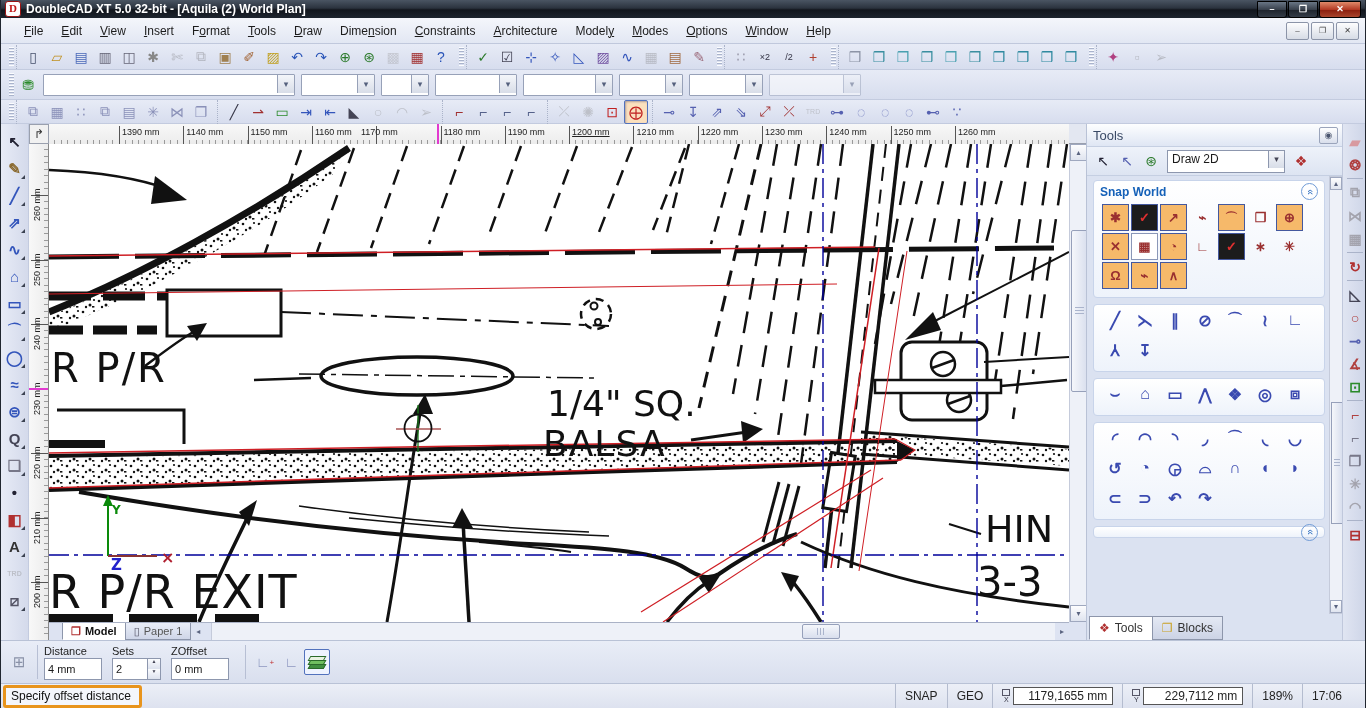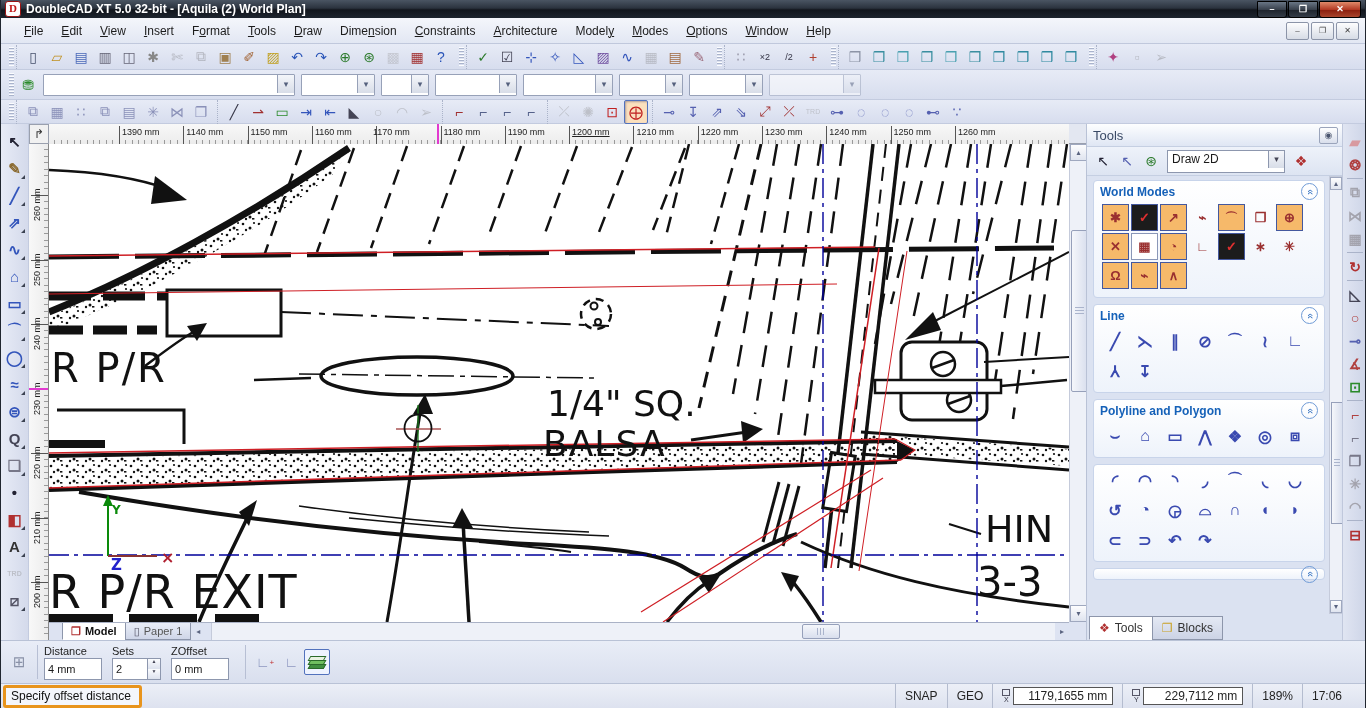--- a/index.html
+++ b/index.html
@@ -561,21 +561,21 @@
       <i class="minor"></i>
       <i class="rtick-h" style="left: 70px;"></i>
       <span class="rlab-h" style="left: 73px;">1390 mm</span>
       <i class="rtick-h" style="left: 134.3px;"></i>
       <span class="rlab-h" style="left: 137.3px;">1140 mm</span>
       <i class="rtick-h" style="left: 198.6px;"></i>
       <span class="rlab-h" style="left: 201.6px;">1150 mm</span>
       <i class="rtick-h" style="left: 262.9px;"></i>
       <span class="rlab-h" style="left: 265.9px;">1160 mm</span>
       <i class="rtick-h" style="left: 327.2px;"></i>
-      <span class="rlab-h" style="left: 324px;">1170 mm</span>
+      <span class="rlab-h" style="left: 312px;">1170 mm</span>
       <i class="rtick-h" style="left: 391.5px;"></i>
       <span class="rlab-h" style="left: 394.5px;">1180 mm</span>
       <i class="rtick-h" style="left: 455.8px;"></i>
       <span class="rlab-h" style="left: 458.8px;">1190 mm</span>
       <i class="rtick-h" style="left: 520.1px;"></i>
       <span class="rlab-h" style="left: 523.1px; text-decoration: underline;">1200 mm</span>
       <i class="rtick-h" style="left: 584.4px;"></i>
       <span class="rlab-h" style="left: 587.4px;">1210 mm</span>
       <i class="rtick-h" style="left: 648.7px;"></i>
       <span class="rlab-h" style="left: 651.7px;">1220 mm</span>
@@ -828,21 +828,21 @@
           </span>
         </span>
       <span id="mode-combo">Draw 2D</span>
       <span class="tb">
           <b style="color:#b03030">❖</b>
         </span>
     </div>
     <div id="panelscroll">
       <div class="section">
         <div class="sechead">
-          <span class="lbl">World Modes</span>
+          <span class="lbl">Snap World</span>
           <span class="chev">
               <i>«</i>
             </span>
         </div>
         <div class="snapgrid">
             <span class="sn on">
               <b class="g">✱</b>
             </span>
             <span class="sn dk">
               <b class="g">✓</b>
@@ -888,26 +888,20 @@
             </span>
             <span class="sn on">
               <b class="g">⌁</b>
             </span>
             <span class="sn on">
               <b class="g">∧</b>
             </span>
           </div>
       </div>
       <div class="section">
-        <div class="sechead">
-          <span class="lbl">Line</span>
-          <span class="chev">
-              <i>«</i>
-            </span>
-        </div>
         <div class="iconrow">
             <span class="pi">
               <b class="g">╱</b>
             </span>
             <span class="pi">
               <b class="g">⋋</b>
             </span>
             <span class="pi">
               <b class="g">∥</b>
             </span>
@@ -925,26 +919,20 @@
             </span>
             <span class="pi">
               <b class="g">⅄</b>
             </span>
             <span class="pi">
               <b class="g">↧</b>
             </span>
           </div>
       </div>
       <div class="section">
-        <div class="sechead">
-          <span class="lbl">Polyline and Polygon</span>
-          <span class="chev">
-              <i>«</i>
-            </span>
-        </div>
         <div class="iconrow">
             <span class="pi">
               <b class="g">⌣</b>
             </span>
             <span class="pi">
               <b class="g">⌂</b>
             </span>
             <span class="pi">
               <b class="g">▭</b>
             </span>

